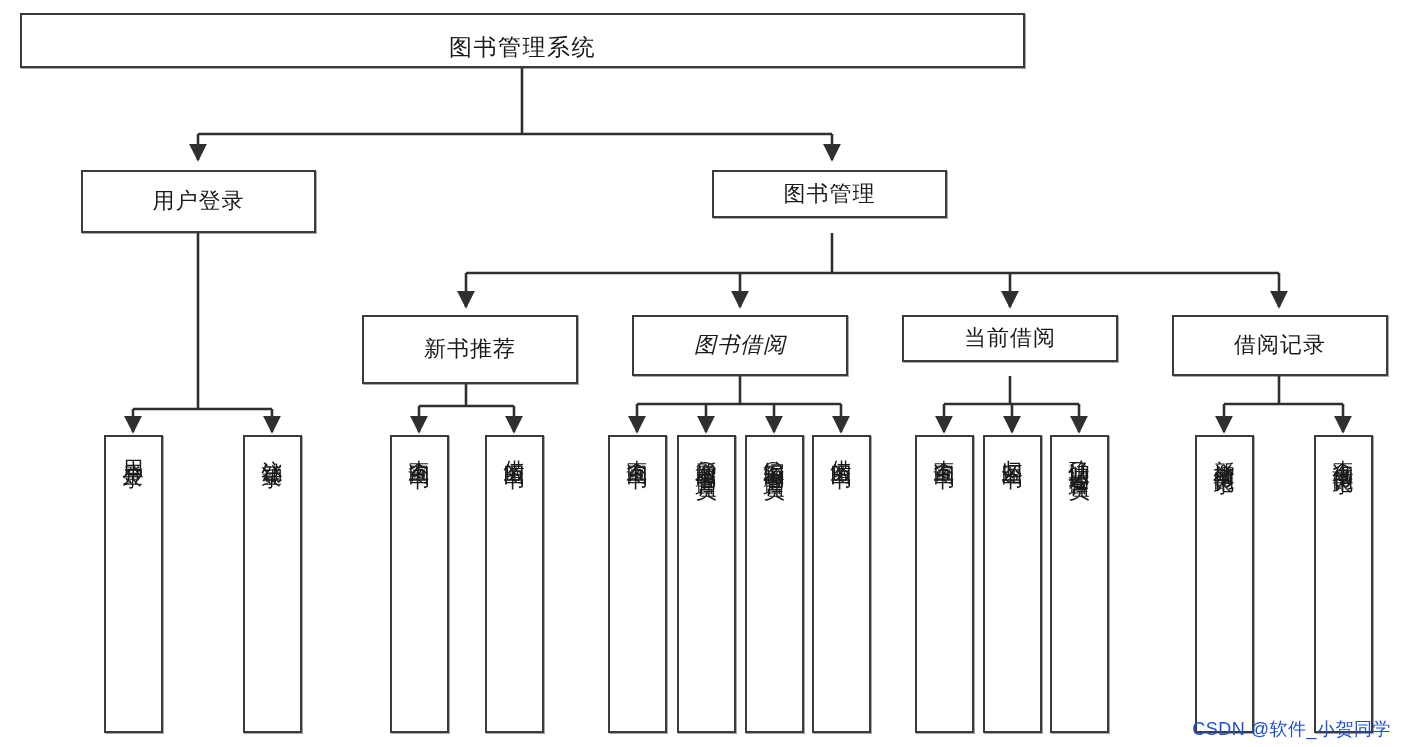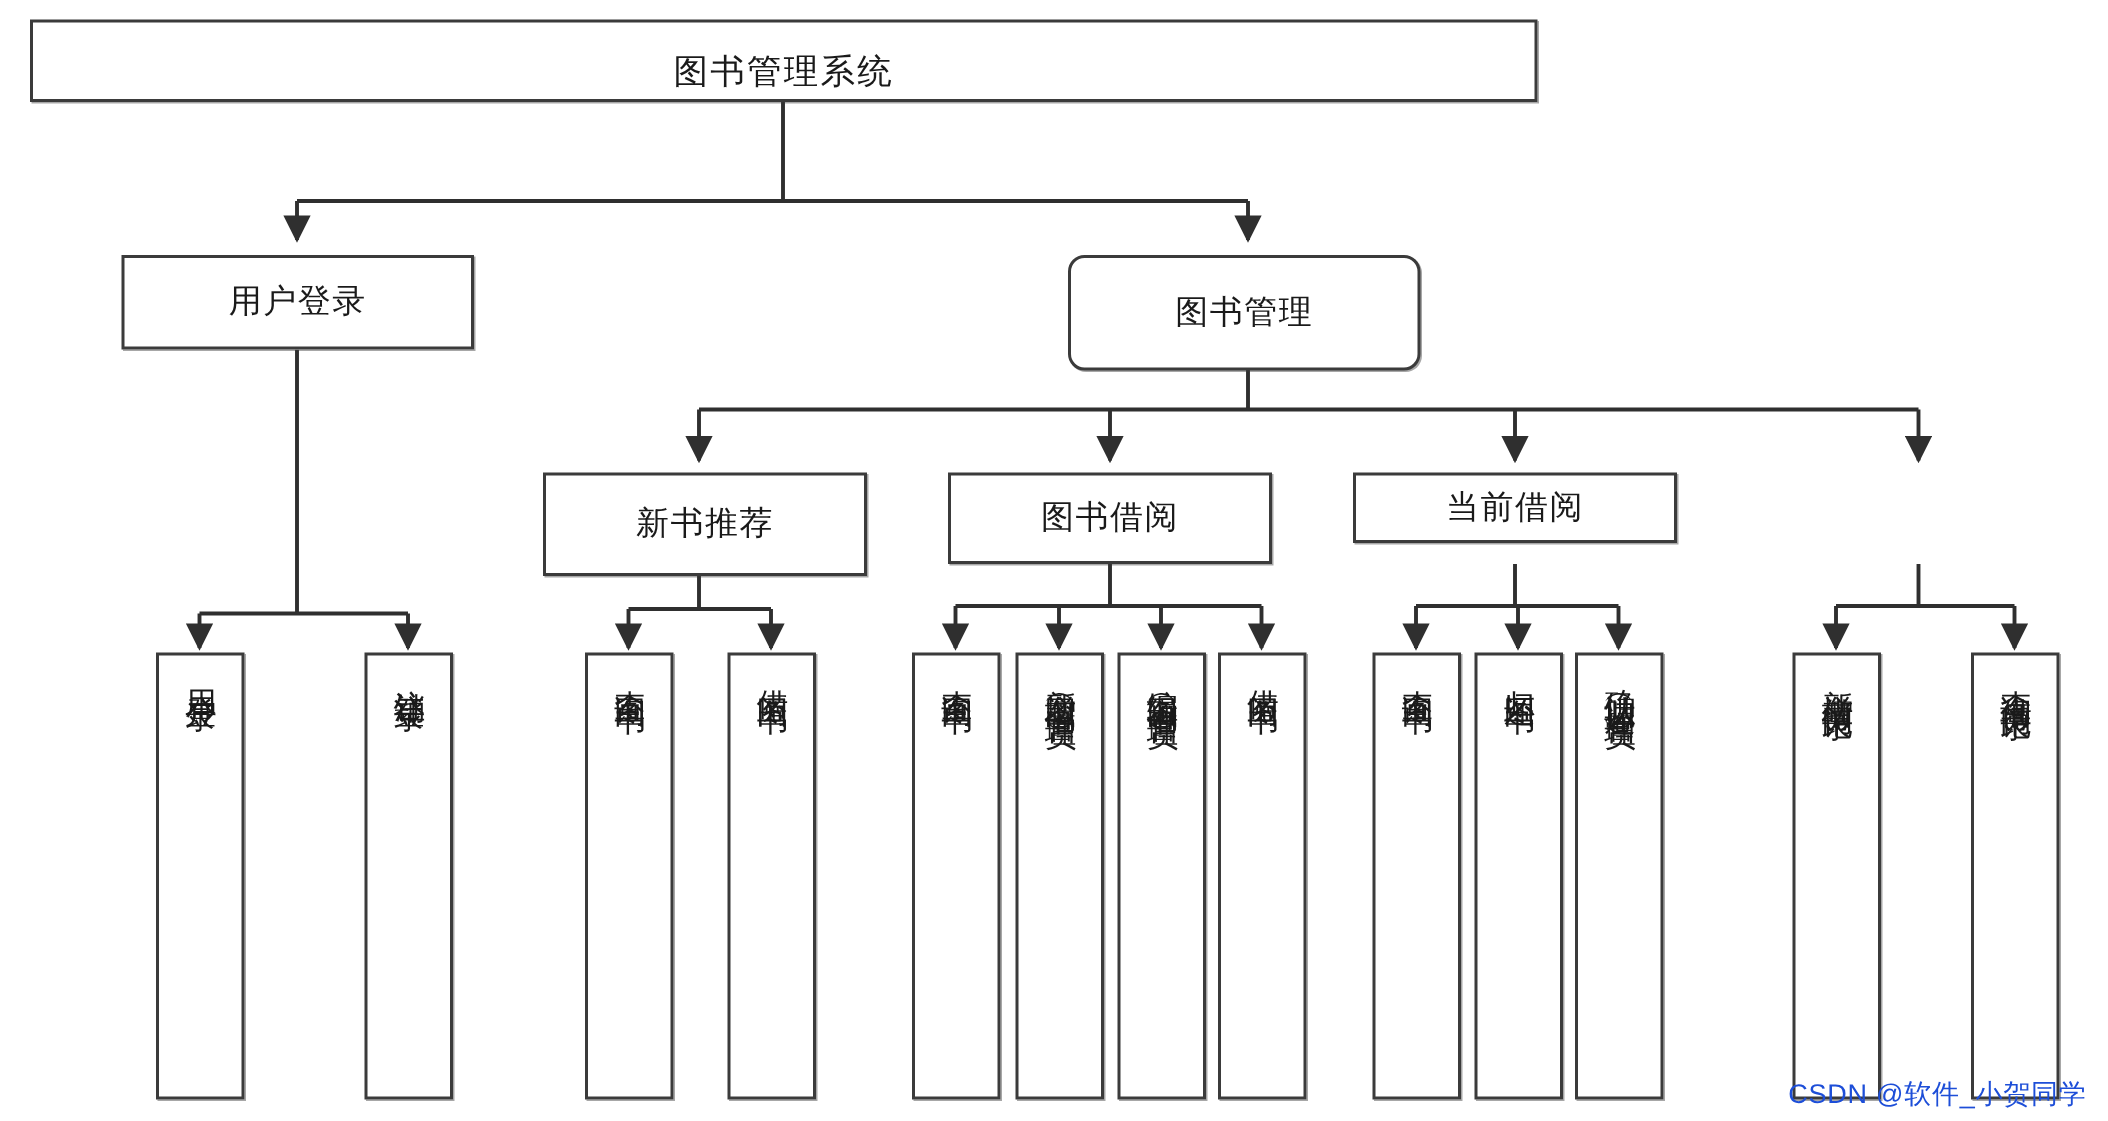--- a/index.html
+++ b/index.html
@@ -133,33 +133,36 @@
     </g>
   </svg>
 
   <div class="node h root" style="left:20px; top:13px; width:1005px; height:55px;">
     <span class="label">图书管理系统</span>
   </div>
 
   <div class="node h" style="left:81px; top:170px; width:235px; height:63px;">
     <span class="label">用户登录</span>
   </div>
-  <div class="node h" style="left:712px; top:170px; width:235px; height:77px;border-radius:11px;">
+  <div class="node h" style="left:712px; top:170px; width:235px; height:48px;">
     <span class="label">图书管理</span>
   </div>
 
   <div class="node h" style="left:362px; top:315px; width:216px; height:69px;">
     <span class="label">新书推荐</span>
   </div>
-  <div class="node h" style="left:632px; top:315px; width:216px; height:61px;">
+  <div class="node h" style="left:632px; top:315px; width:216px; height:61px;font-style:italic;">
     <span class="label">图书借阅</span>
   </div>
   <div class="node h" style="left:902px; top:315px; width:216px; height:47px;">
     <span class="label">当前借阅</span>
   </div>
+  <div class="node h" style="left:1172px; top:315px; width:216px; height:61px;">
+    <span class="label">借阅记录</span>
+  </div>
 
   <div class="node v" style="left:104px; top:435px; width:59px; height:298px;">
     <span class="label">用户登录</span>
   </div>
   <div class="node v" style="left:243px; top:435px; width:59px; height:298px;">
     <span class="label">注销登录</span>
   </div>
 
   <div class="node v" style="left:390px; top:435px; width:59px; height:298px;">
     <span class="label">查询图书</span>

